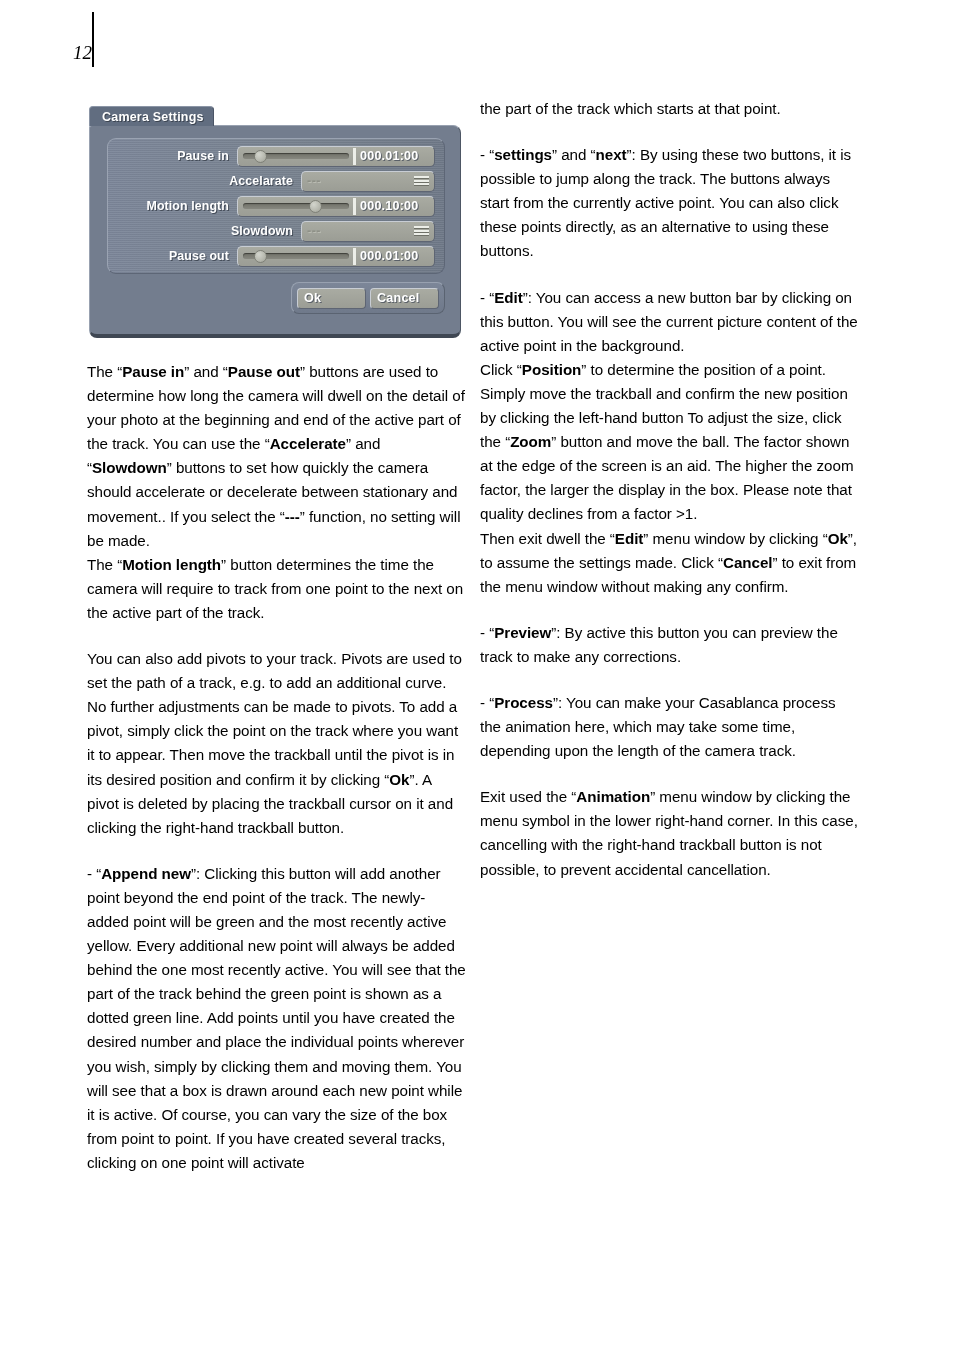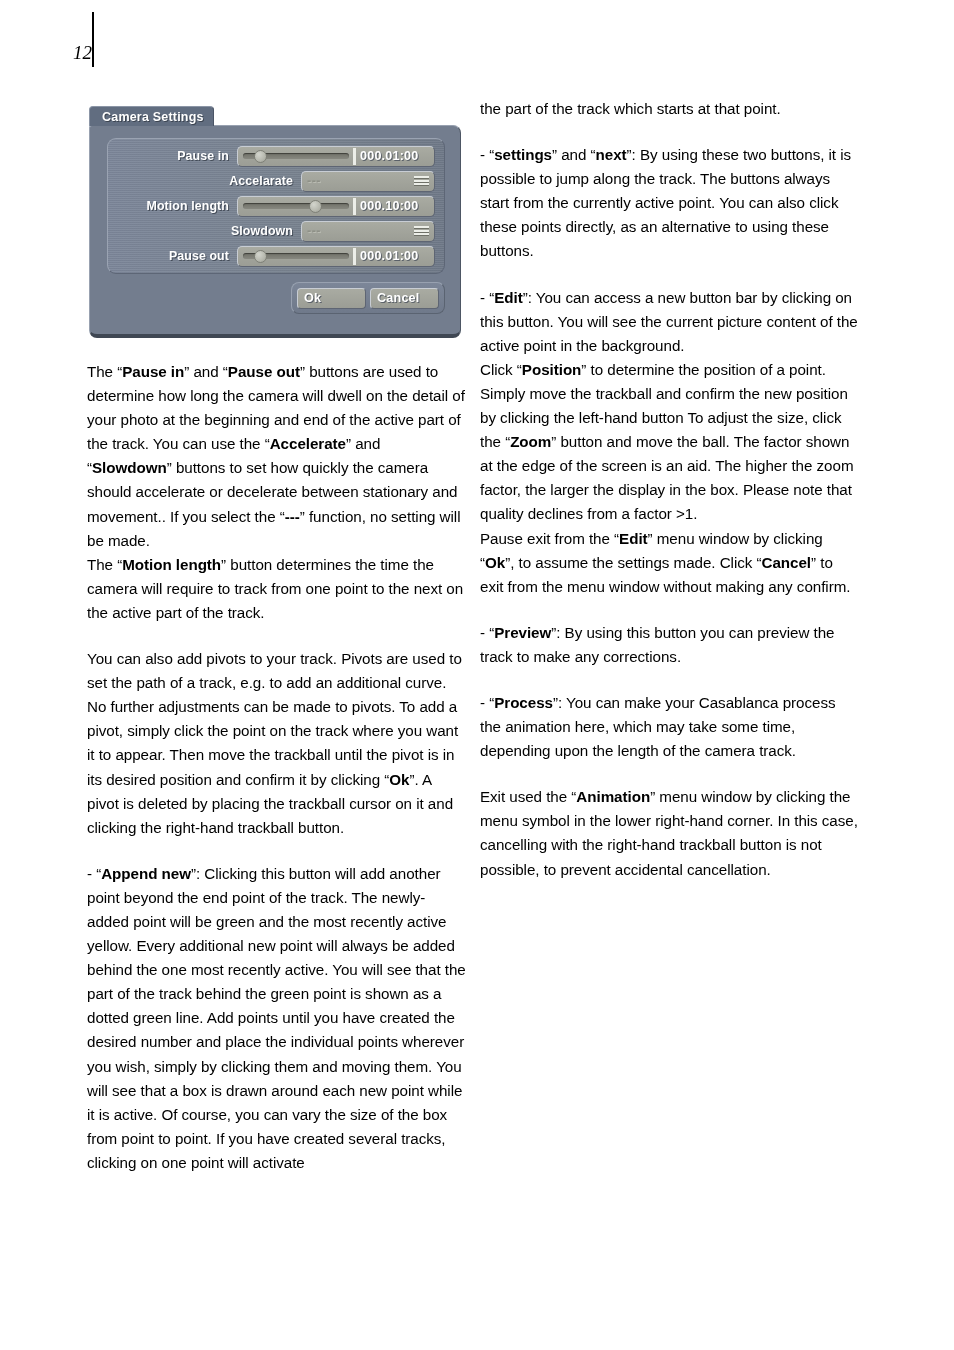--- a/index.html
+++ b/index.html
@@ -387,21 +387,21 @@
   <p>the part of the track which starts at that point.</p>
 
 
 
   <p><span>- “</span><b>settings</b><span>” and “</span><b>next</b><span>”: By using these two buttons, it is possible to jump along the track. The buttons always start from the currently active point. You can also click these points directly, as an alternative to using these buttons.</span></p>
 
   <p class="tight"><span>- “</span><b>Edit</b><span>”: You can access a new button bar by clicking on this button. You will see the current picture content of the active point in the background.</span></p>
 
   <p class="tight"><span>Click “</span><b>Position</b><span>” to determine the position of a point. Simply move the trackball and confirm the new position by clicking the left-hand button To adjust the size, click the “</span><b>Zoom</b><span>” button and move the ball. The factor shown at the edge of the screen is an aid. The higher the zoom factor, the larger the display in the box. Please note that quality declines from a factor &gt;1.</span></p>
 
-  <p><span>Pause exit from the “</span><b>Edit</b><span>” menu window by clicking “</span><b>Ok</b><span>”, to assume the settings made. Click “</span><b>Cancel</b><span>” to exit from the menu window without making any confirm.</span></p>
-
-  <p><span>- “</span><b>Preview</b><span>”: By using this button you can preview the track to make any corrections.</span></p>
+  <p><span>Then exit dwell the “</span><b>Edit</b><span>” menu window by clicking “</span><b>Ok</b><span>”, to assume the settings made. Click “</span><b>Cancel</b><span>” to exit from the menu window without making any confirm.</span></p>
+
+  <p><span>- “</span><b>Preview</b><span>”: By active this button you can preview the track to make any corrections.</span></p>
 
   <p><span>- “</span><b>Process</b><span>”: You can make your Casablanca process the animation here, which may take some time, depending upon the length of the camera track.</span></p>
 
 
   <p><span>Exit used the “</span><b>Animation</b><span>” menu window by clicking the menu symbol in the lower right-hand corner. In this case, cancelling with the right-hand trackball button is not possible, to prevent accidental cancellation.</span></p>
 </div>
 
 </body></html>

